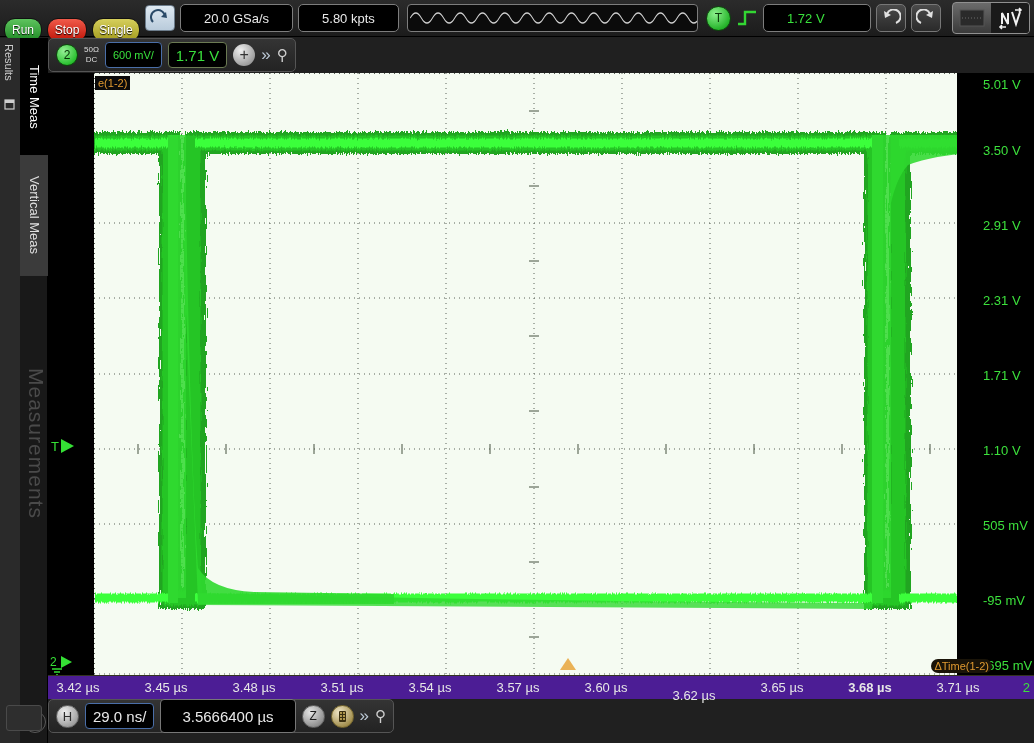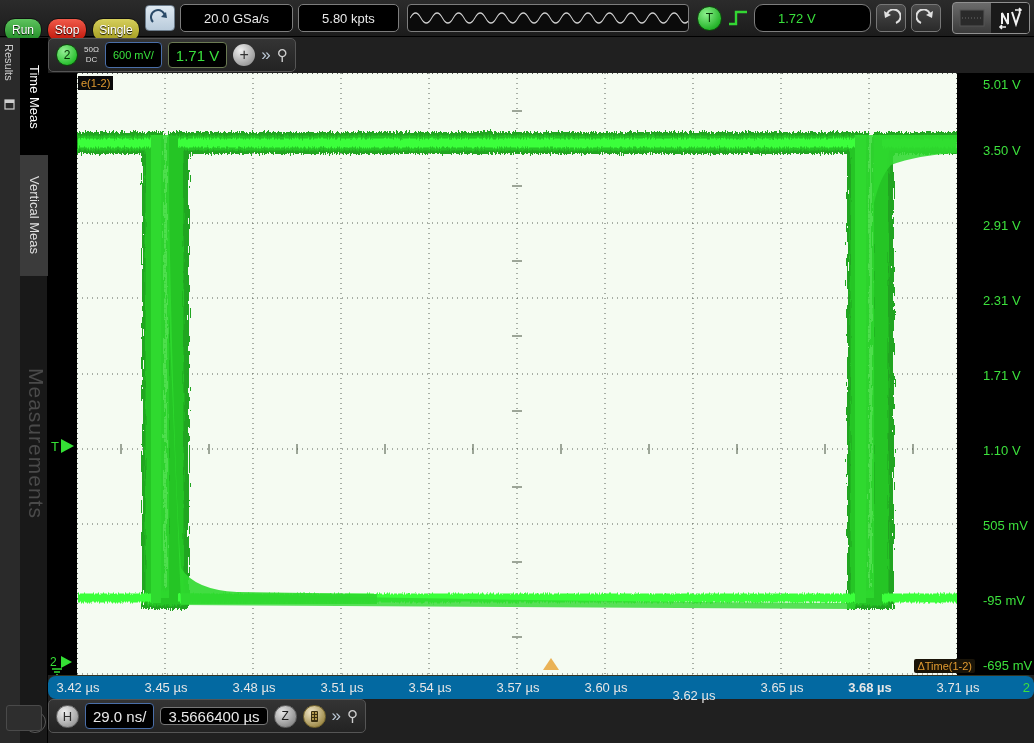--- a/index.html
+++ b/index.html
@@ -44,21 +44,21 @@
     flex: 1; height: 28px; background: #0b0b0b; border: 1px solid #7d7d7d;
     border-radius: 4px; overflow: hidden; margin: 0 3px;
   }
   .tbadge {
     width: 25px; height: 25px; border-radius: 50%;
     background: radial-gradient(circle at 35% 30%, #8cf08c, #27b52c 70%, #149018);
     color: #0a3a0a; font-size: 12px; display:flex; align-items:center;
     justify-content:center; border: 1px solid #0b4a0b; cursor: pointer;
   }
   .edgeicon { width: 22px; height: 22px; cursor: pointer; }
-  .valfield.green { color: #39e03c; width: 117px; border-radius: 9px; }
+  .valfield.green { color: #39e03c; width: 108px; }
   .arrowbtn {
     width: 30px; height: 28px; border-radius: 5px;
     background: linear-gradient(#4a4a4a,#2a2a2a); border: 1px solid #777;
     display:flex;align-items:center;justify-content:center;cursor:pointer;
   }
   .autoscale {
     width: 78px; height: 32px; border-radius: 4px; margin-left: 6px;
     background: linear-gradient(#6b6b6b,#3a3a3a); border: 1px solid #909090;
     display: flex; align-items: center; cursor: pointer; overflow: hidden;
   }
@@ -122,38 +122,38 @@
   .sidechev {
     position: absolute; left: 24px; bottom: 10px;
     width: 22px; height: 22px; border-radius: 50%;
     border: 1px solid #5a5a5a; color: #7a7a7a; font-size: 13px;
     display:flex;align-items:center;justify-content:center; cursor:pointer;
   }
 
   
   .plotwrap { position: absolute; left: 48px; top: 73px; width: 986px; height: 602px; background:#000; }
   .graticule {
-    position: absolute; left: 29px; top: 0; width: 900px; height: 602px;
+    position: absolute; left: 46px; top: 0; width: 900px; height: 602px;
     background: #f5fbf2; overflow: hidden;
   }
   .gridsvg { position:absolute; left:0; top:0; }
   .leftstrip { position:absolute; left:0; top:0; width:29px; height:602px; background:#000; }
   .rightaxis { position:absolute; left:909px; top:0; width:77px; height:602px; background:#000; }
   .vlabel { position:absolute; left:26px; font-size:13px; color:#3ce03c; white-space:nowrap; }
 
   .marker { position:absolute; font-size:12px; color:#35e035; }
   .dtlabel {
     position:absolute; font-size:11px; color:#e09a30; background:#1a1408;
     padding:1px 3px; border-radius:2px; z-index:5; white-space:nowrap;
   }
 
   
   .timeaxis {
     position:absolute; left:48px; top:675px; width:986px; height:24px;
-    background:#0369a1; border-top:1px solid #332;border-radius:8px;
+    background:#4c1d95; border-top:1px solid #332;
   }
   .tlabel { position:absolute; top:4px; font-size:13px; color:#e6e6e6;
             transform: translateX(-50%); white-space:nowrap; }
   .chan2lab { position:absolute; right:4px; top:4px; font-size:13px; color:#3ce03c; }
 
   
   .botbar {
     position:absolute; left:48px; top:699px; height:34px;
     background: linear-gradient(#343434,#232323);
     border:1px solid #555; border-radius:5px;
@@ -172,22 +172,22 @@
     border:1px solid #666;cursor:pointer;
   }
   .membadge {
     width:23px;height:23px;border-radius:50%;
     background: radial-gradient(circle at 35% 30%, #f0e6c8, #a08c4a 75%);
     display:flex;align-items:center;justify-content:center;
     border:1px solid #7a6a30;cursor:pointer;
   }
   .vfb { height:26px;background:#000;border:1px solid #4a6ea8;border-radius:4px;
          color:#e9e9e9;font-size:15px;display:flex;align-items:center;padding:0 7px;cursor:pointer;}
-  .vfb2 { height:18px;background:#000;border:1px solid #777;border-radius:4px;
-         color:#e9e9e9;font-size:15px;display:flex;align-items:center;padding:0 7px;cursor:pointer;}
+  .vfb2 { height:34px;background:#000;border:1px solid #777;border-radius:4px;
+         color:#e9e9e9;font-size:15px;display:flex;align-items:center;padding:0 21px;cursor:pointer;}
   .botleftstub { position:absolute; left:6px; top:705px; width:36px; height:26px;
                  background:#2e2e2e; border:1px solid #4a4a4a; border-radius:3px; }
 </style>
 </head>
 <body>
 
 <div id="app">
 
   <div class="topbar">
     <div class="runbtn run">Run</div>
@@ -389,21 +389,21 @@
         <path d="M778,62 L778,530 L789,530 L789,62 Z" fill="#2fd92f"></path>
         <path d="M789,62 L789,525 L797,525 L797,62 Z" fill="#2fd92f" opacity="0.85"></path>
 
         <path d="M797,130 Q803,104 814,92 Q840,82 880,80 L880,62 L797,62 Z" fill="#2fd92f" opacity="0.88"></path>
 
         <path d="M104,520 Q400,528 778,530 L778,536 L104,532 Z" fill="#2fd92f" opacity="0.8"></path>
       </svg>
 
       <div style="position:absolute;left:1px;top:3px;font-size:11px;color:#e09a30;background:#0a0a0a;padding:1px 3px;">e(1-2)</div>
 
-      <div class="dtlabel" style="right:2px; bottom:2px;">ΔTime(1-2)</div>
+      <div class="dtlabel" style="right:2px; bottom:2px;border-radius:7px;">ΔTime(1-2)</div>
 
       <div style="position:absolute;left:463px;bottom:0;">
         <svg width="22" height="14" viewBox="0 0 22 14">
           <path d="M11 1 L19 13 L3 13 Z" fill="#e8a43c" opacity="0.85"></path>
         </svg>
       </div>
     </div>
 
     <div class="rightaxis">
 

